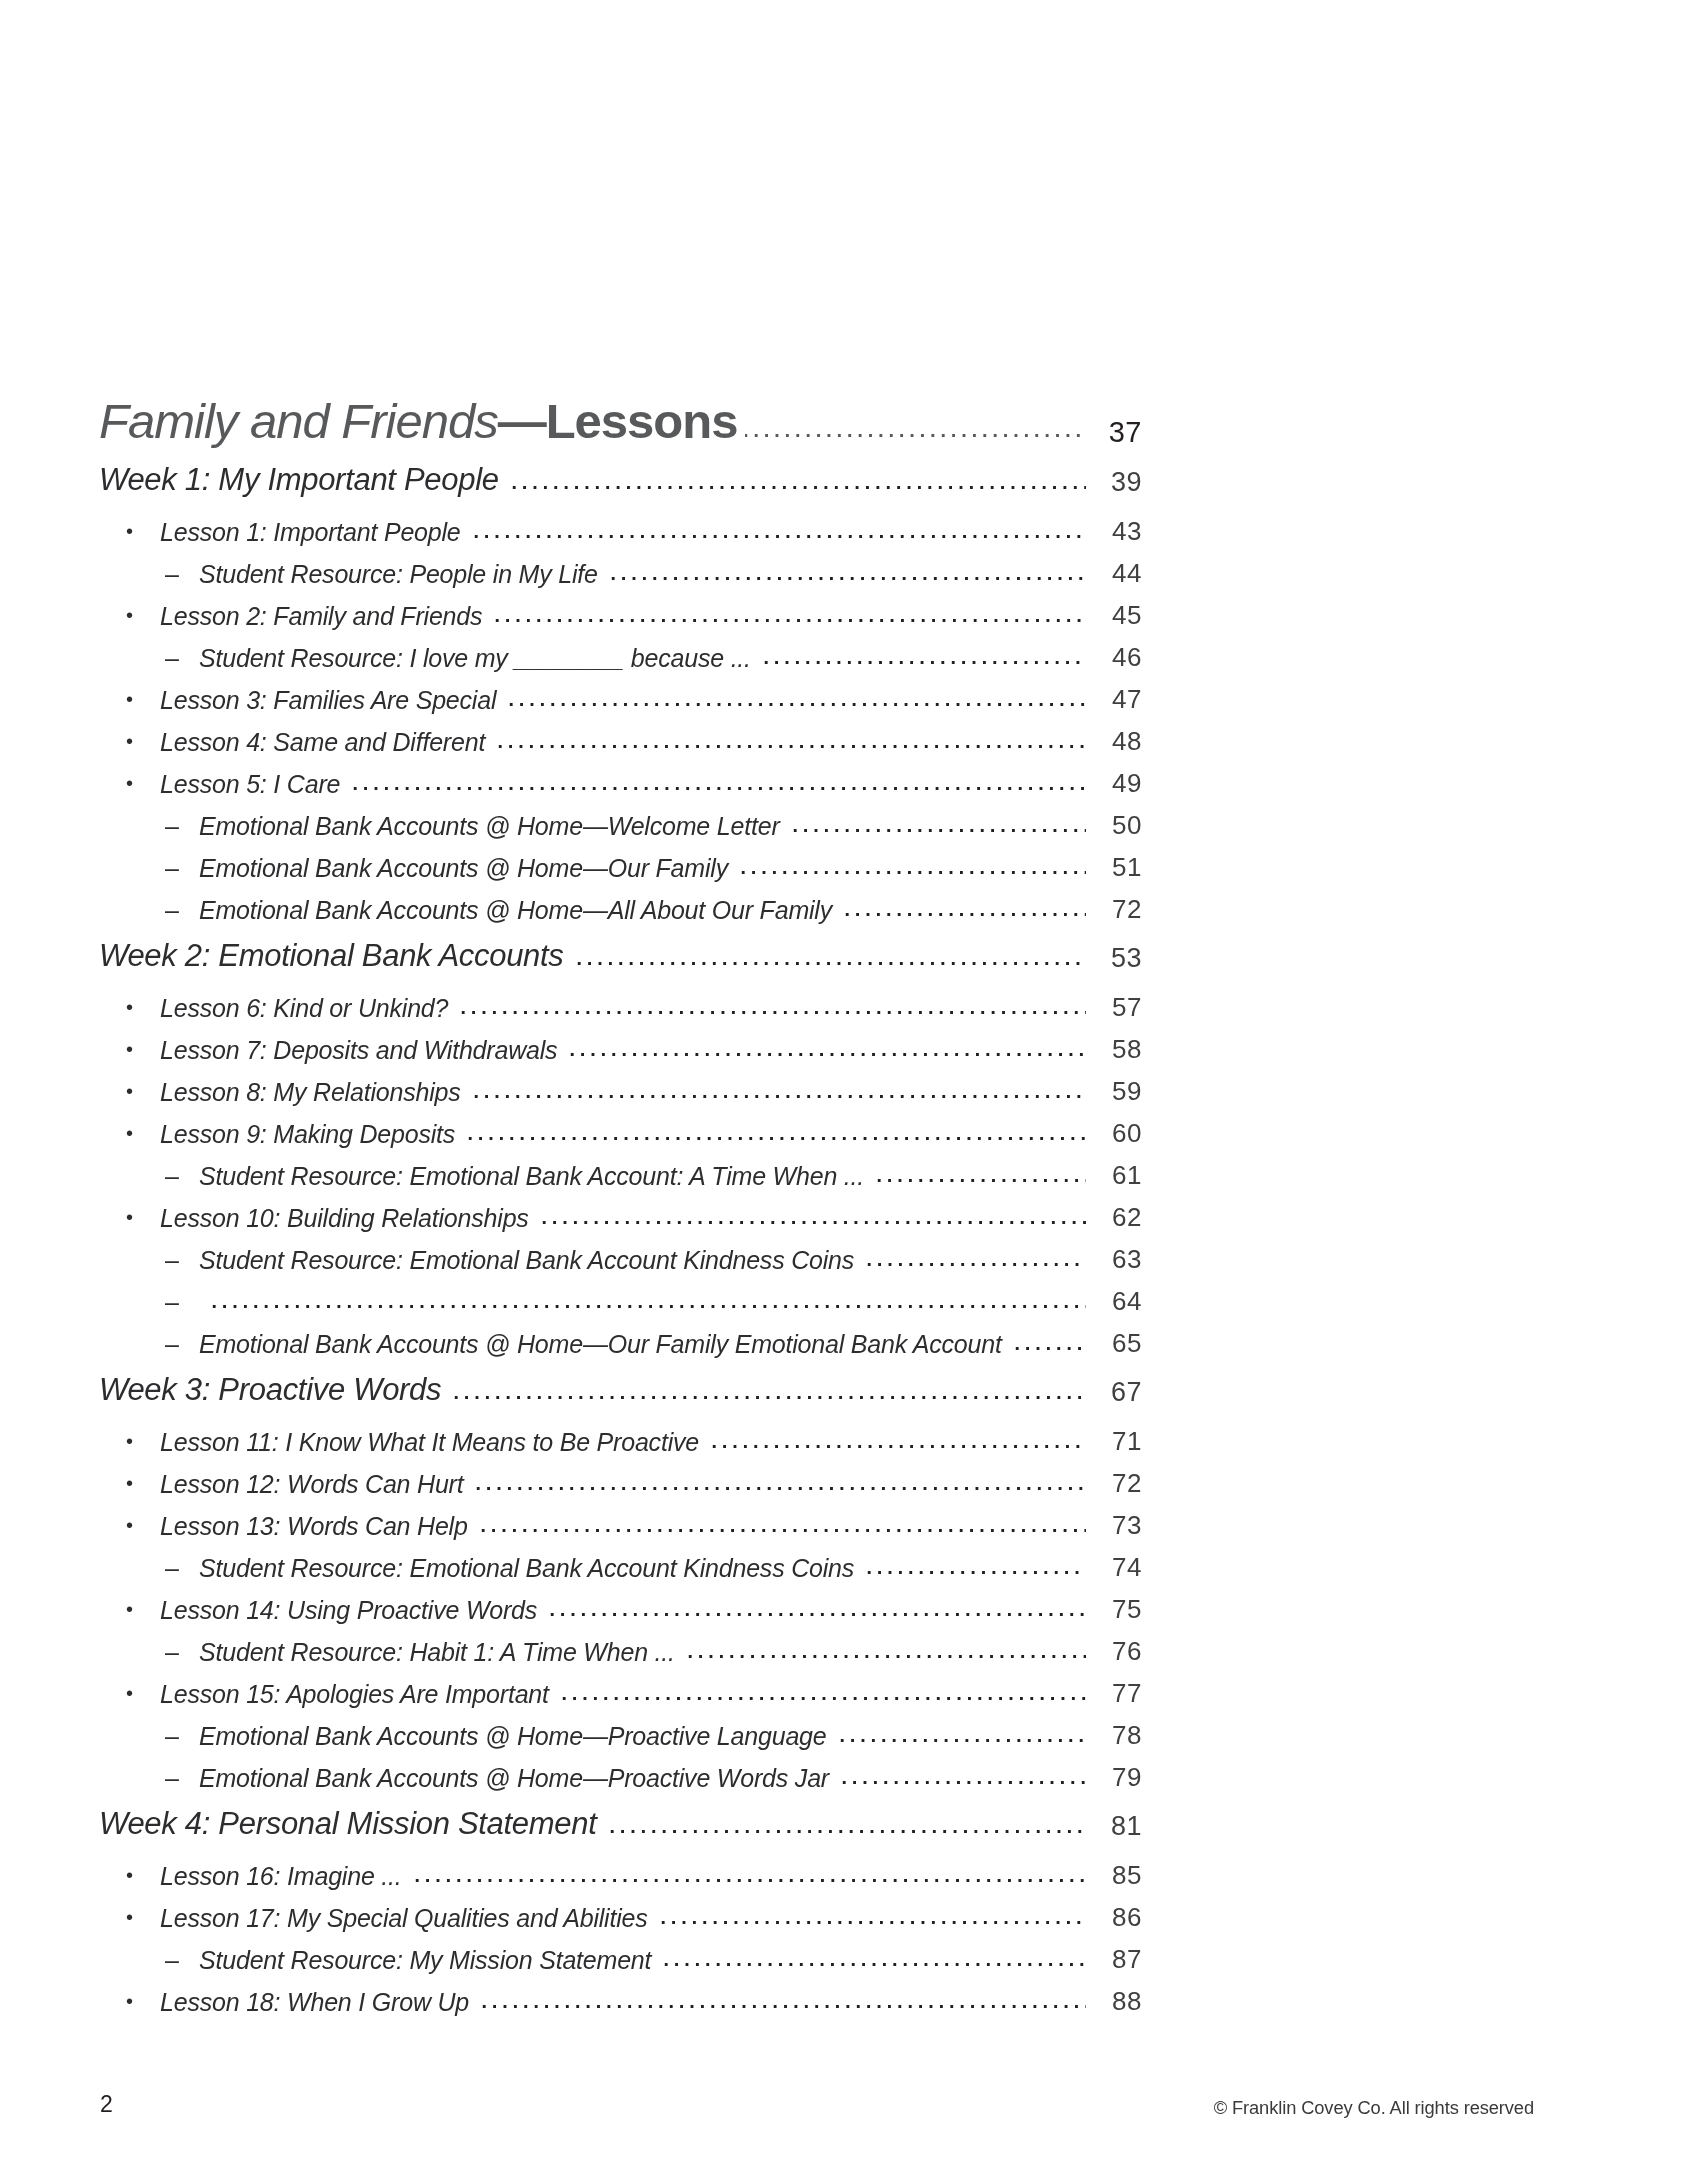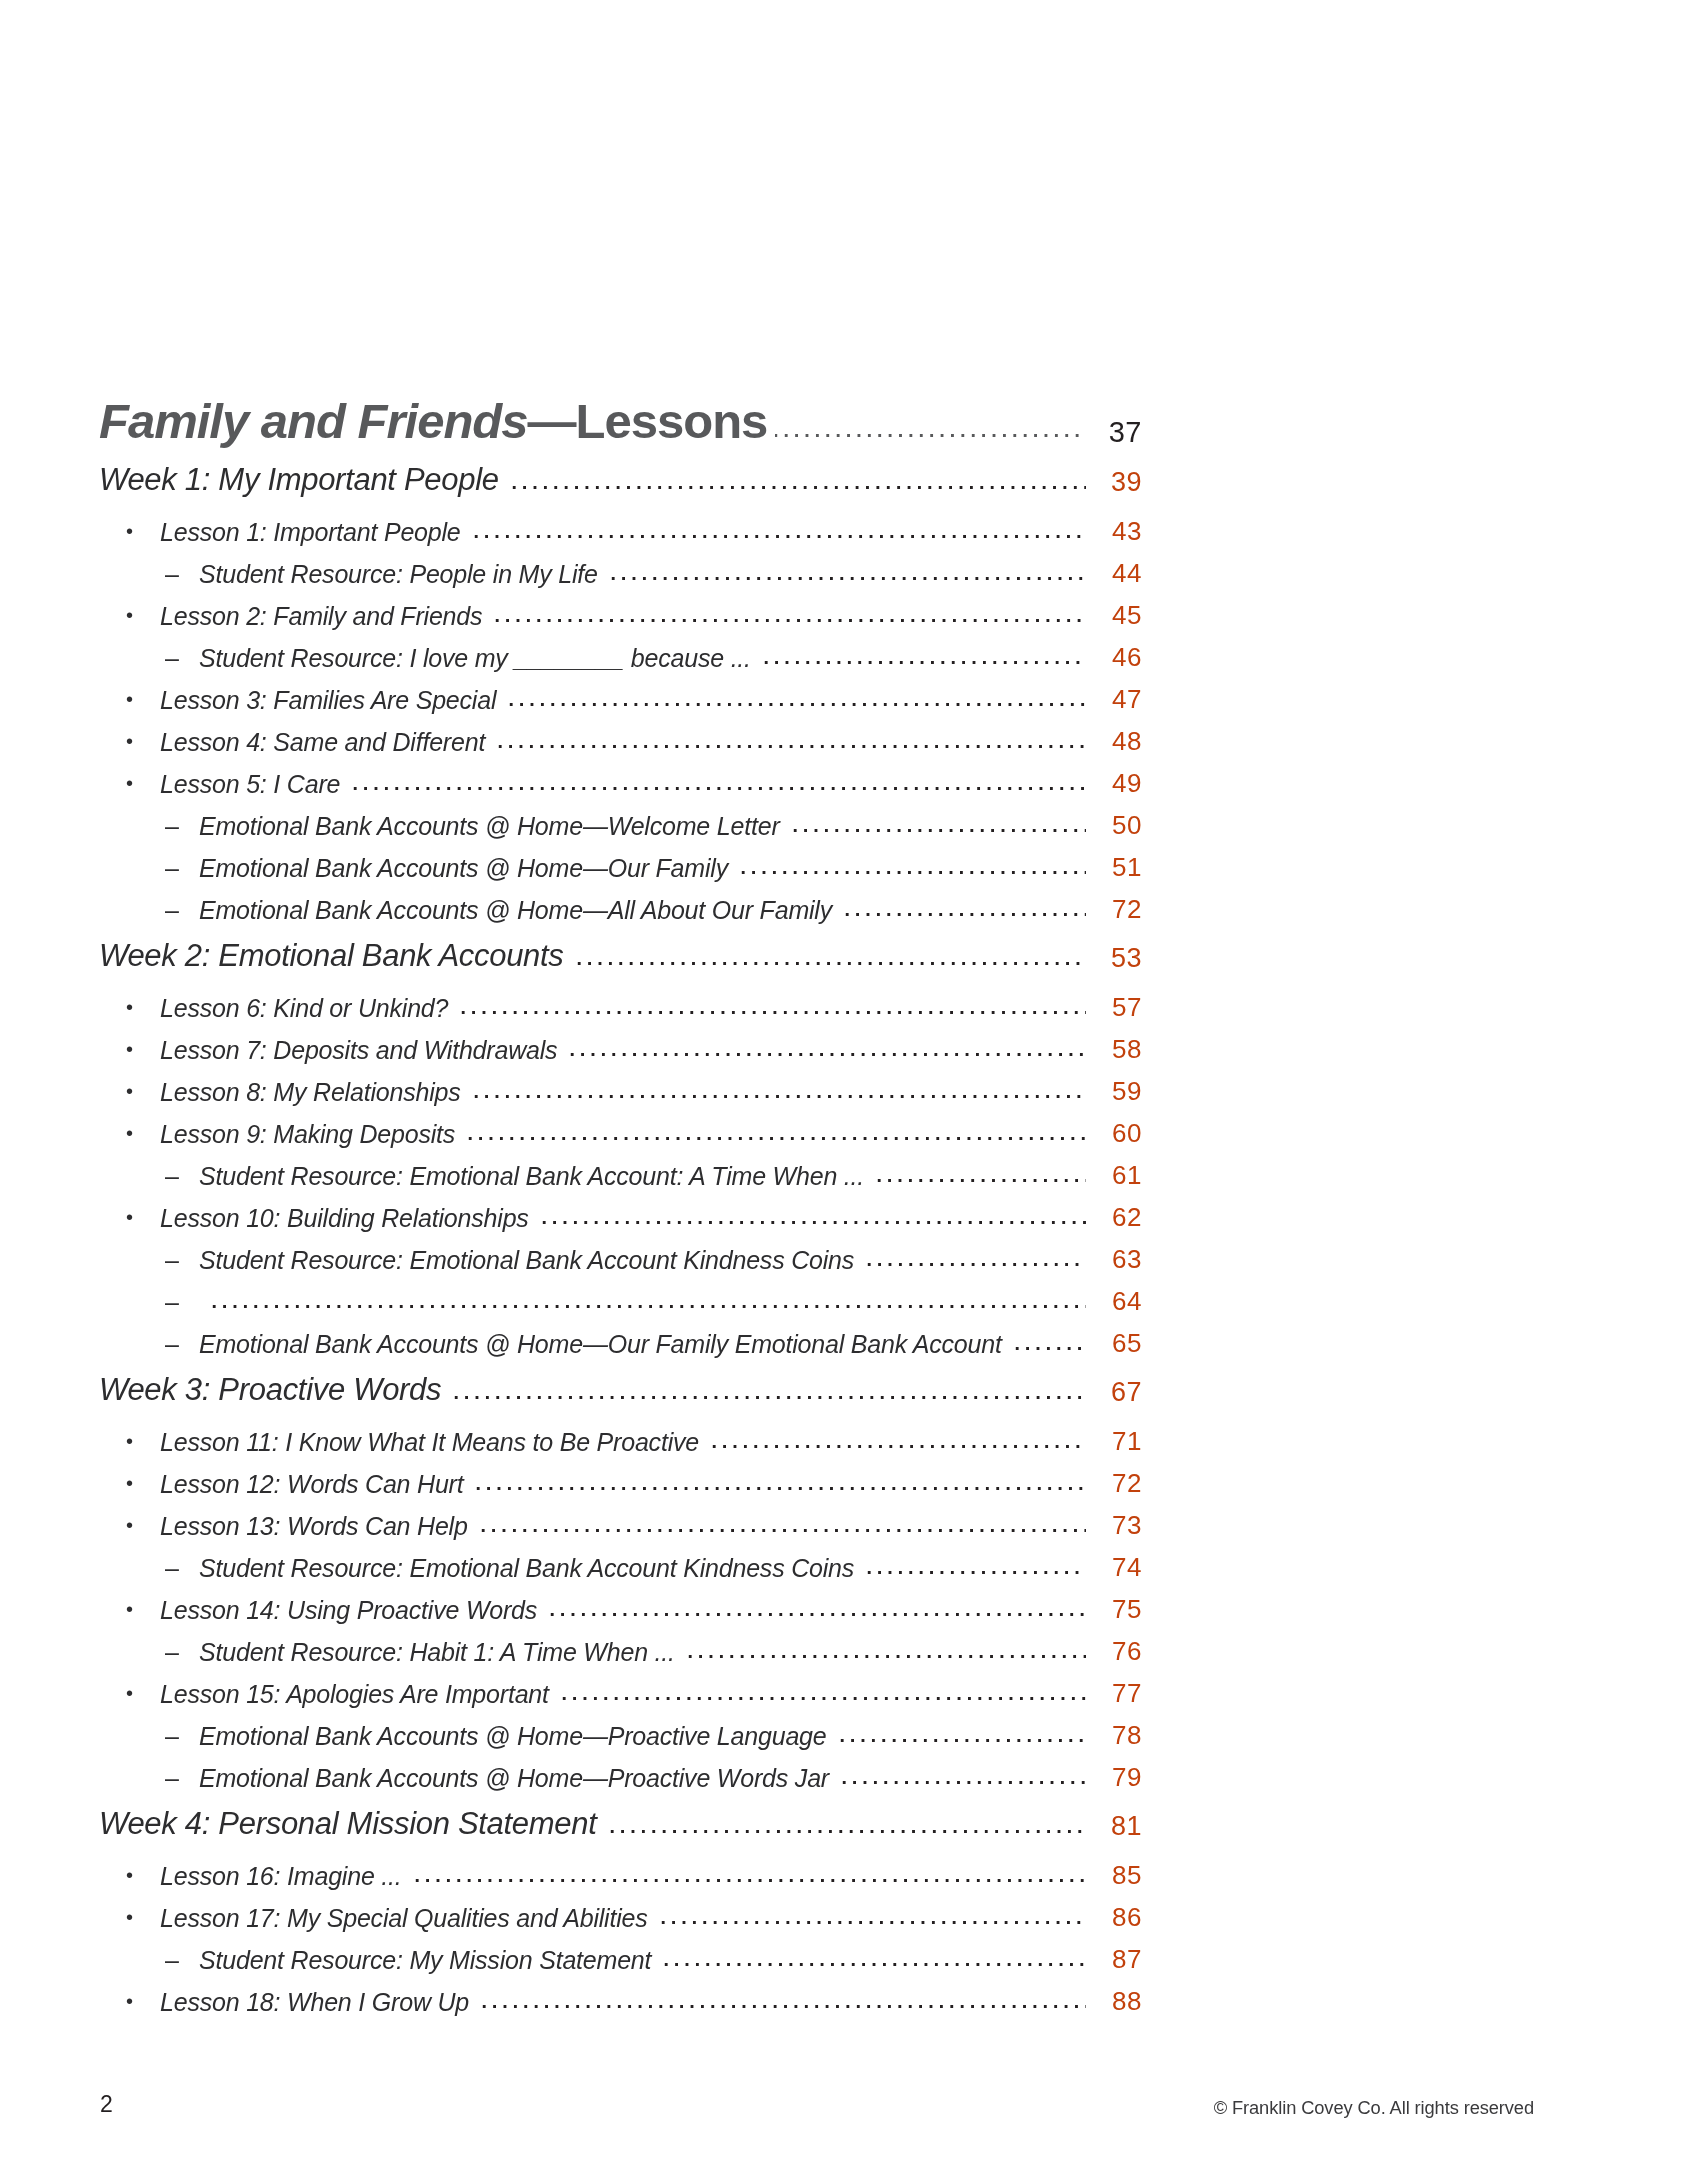--- a/index.html
+++ b/index.html
@@ -29,27 +29,27 @@
     background-image: radial-gradient(circle, #231f20 1.5px, transparent 1.7px);
     background-size: 10.4px 5px;
     background-repeat: repeat-x;
     background-position: 2px calc(100% - 8px);
   }
   .num {
     min-width: 50px;
     text-align: right;
     font-size: 26px;
     letter-spacing: 0.5px;
-    color: #c2410c;
+    color: #404040;
     font-weight: 400;
   }
   
   .row.title { height: 59px; margin-bottom: 2px; }
   .row.title .t-it {
-    font-size: 49px; font-weight: 700; font-style: italic;
+    font-size: 49px; font-weight: 400; font-style: italic;
     color: #58595b; letter-spacing: -1px; white-space: pre;
   }
   .row.title .t-b {
     font-size: 49px; font-weight: 700; font-style: normal;
     color: #58595b; letter-spacing: -1px;
   }
   .row.title .leader {
     background-image: radial-gradient(circle, #58595b 1.5px, transparent 1.7px);
     background-position: 6px calc(100% - 11px);
   }

